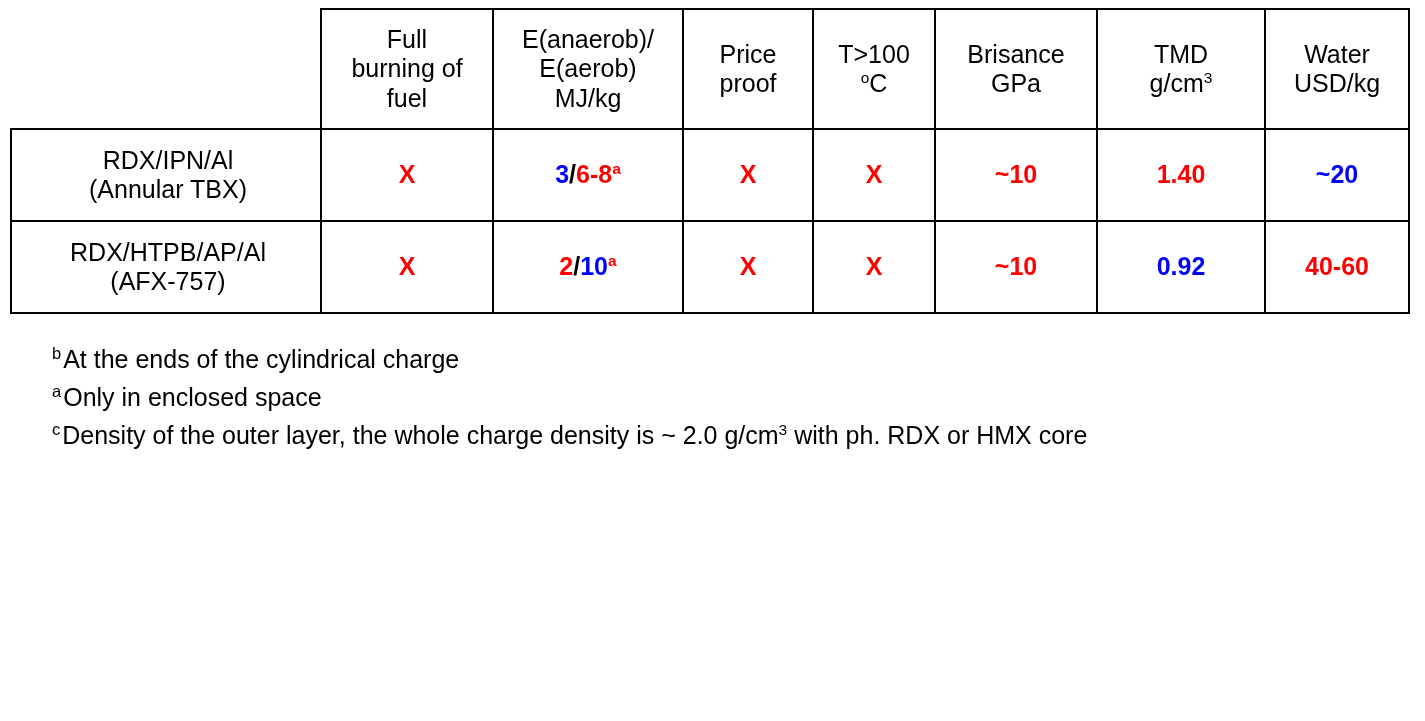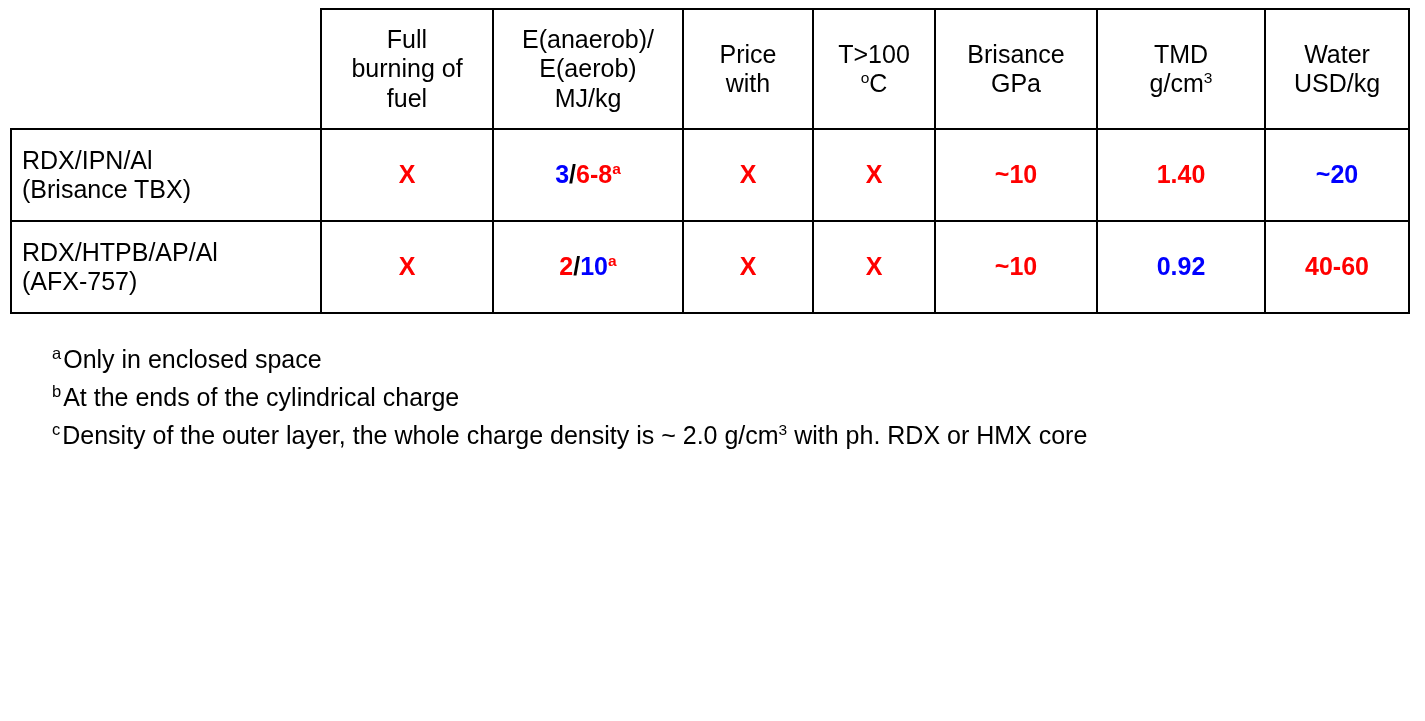--- a/index.html
+++ b/index.html
@@ -51,21 +51,21 @@
   }
   thead td.corner {
     border-top: none;
     border-left: none;
     background: #ffffff;
   }
   tbody td {
     height: 82px;
   }
   tbody td.rowlabel {
-    text-align: left;
+    text-align: center;
     padding-left: 10px;
   }
   tbody td.val {
     text-align: center;
     font-weight: bold;
   }
   .red { color: #ff0000; }
   .blue { color: #0000ff; }
   .black { color: #000000; }
   sup {
@@ -113,21 +113,21 @@
           <div>burning of</div>
           <div>fuel</div>
         </td>
         <td>
           <div>E(anaerob)/</div>
           <div>E(aerob)</div>
           <div>MJ/kg</div>
         </td>
         <td>
           <div>Price</div>
-          <div>with</div>
+          <div>proof</div>
         </td>
         <td>
           <div>T&gt;100</div>
           <div><sup>o</sup><span>C</span></div>
         </td>
         <td>
           <div>Brisance</div>
           <div>GPa</div>
         </td>
         <td>
@@ -138,21 +138,21 @@
           <div>Water</div>
           <div>USD/kg</div>
         </td>
       </tr>
     </thead>
     <tbody>
 
       <tr>
         <td class="rowlabel black">
           <div>RDX/IPN/Al</div>
-          <div>(Brisance TBX)</div>
+          <div>(Annular TBX)</div>
         </td>
         <td class="val red">X</td>
         <td class="val"><span class="blue">3</span><span class="black">/</span><span class="red">6-8</span><sup class="red">a</sup></td>
         <td class="val red">X</td>
         <td class="val red">X</td>
         <td class="val red"><span>~10</span><sup></sup></td>
         <td class="val red"><span>1.40</span><sup></sup></td>
         <td class="val blue">~20</td>
       </tr>
 
@@ -169,18 +169,18 @@
         <td class="val red"><span>~10</span><sup></sup></td>
         <td class="val blue"><span>0.92</span><sup></sup></td>
         <td class="val red">40-60</td>
       </tr>
 
 
     </tbody>
   </table>
 
   <div class="notes">
+    <div class="note-line"><span class="marker">b</span><span>At the ends of the cylindrical charge</span></div>
     <div class="note-line"><span class="marker">a</span><span>Only in enclosed space</span></div>
-    <div class="note-line"><span class="marker">b</span><span>At the ends of the cylindrical charge</span></div>
     <div class="note-line"><span class="marker">c</span><span>Density of the outer layer, the whole charge density is ~ 2.0 g/cm</span><sup>3</sup><span> with ph. RDX or HMX core</span></div>
   </div>
 
 </div>
 
 </body></html>

